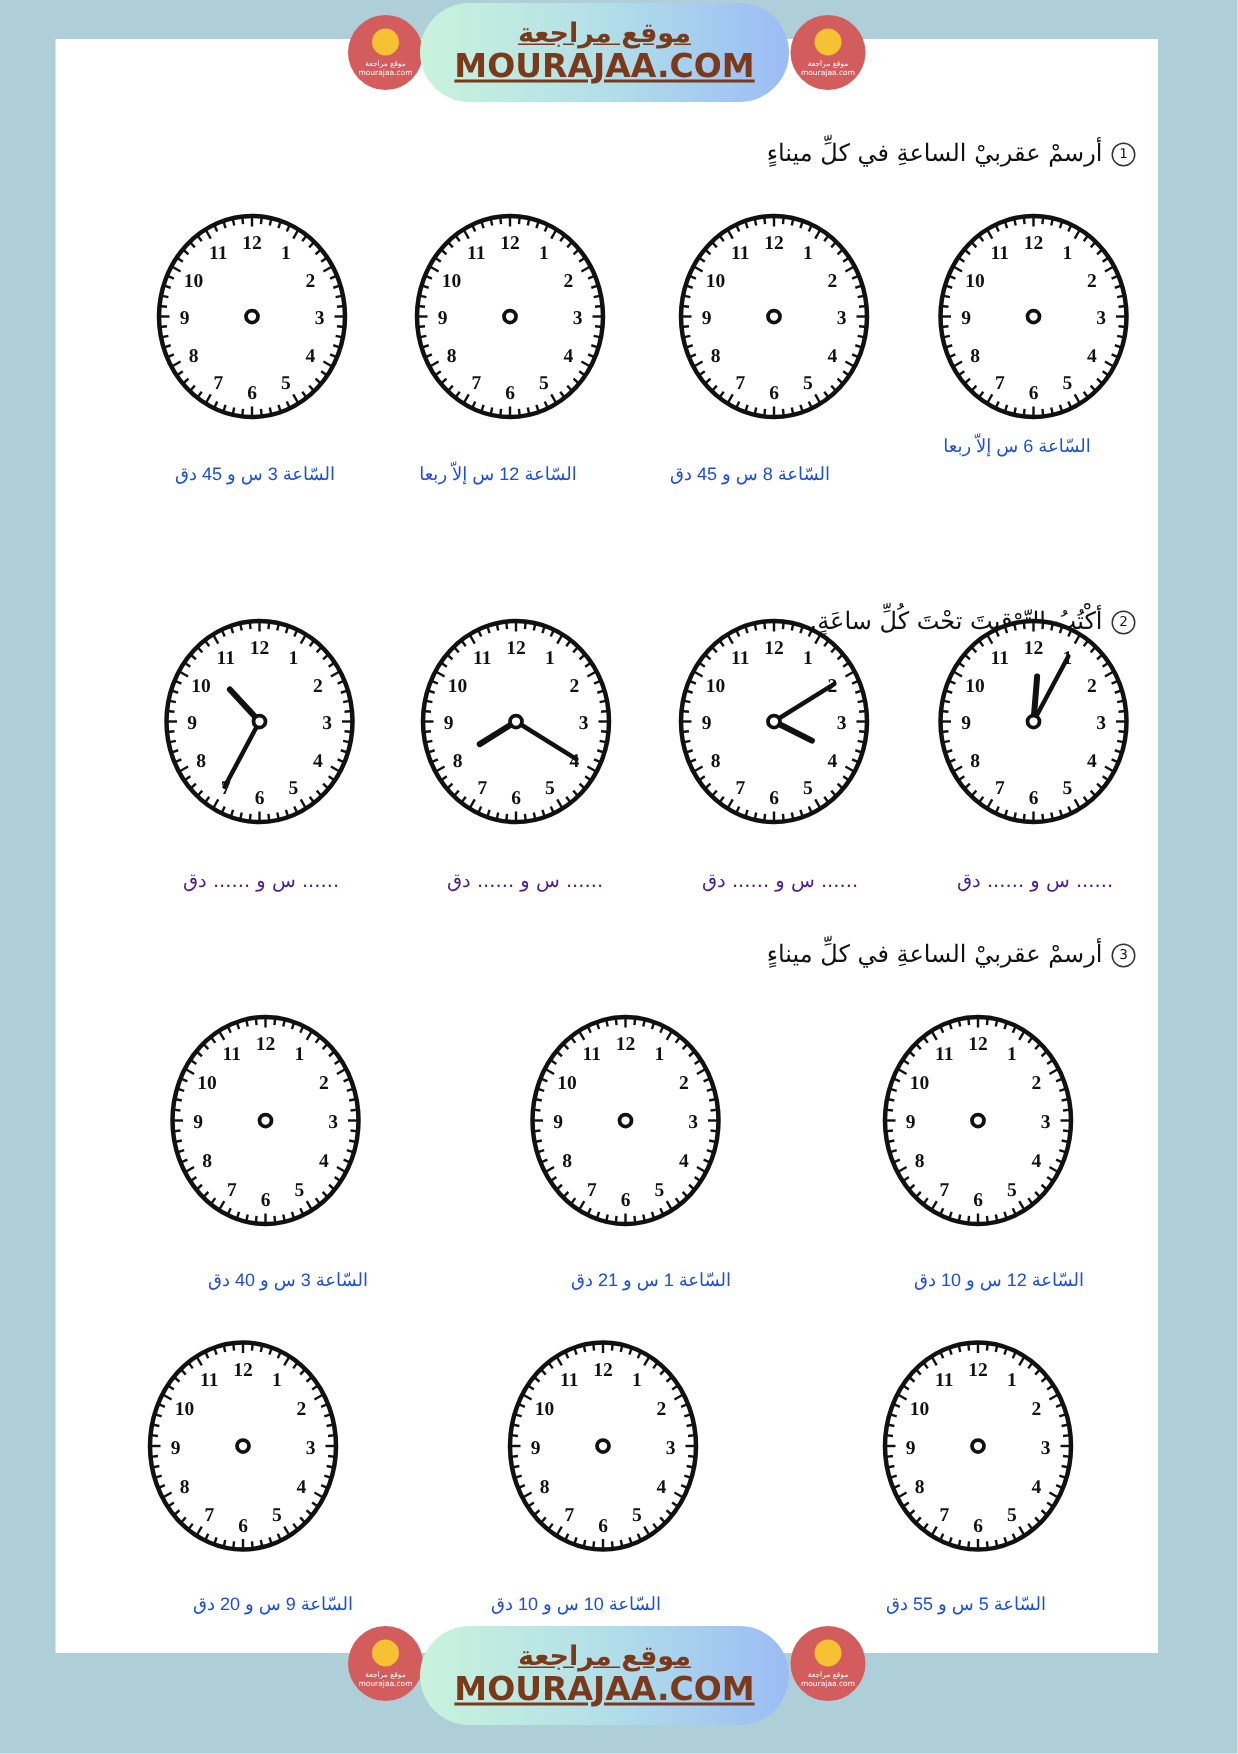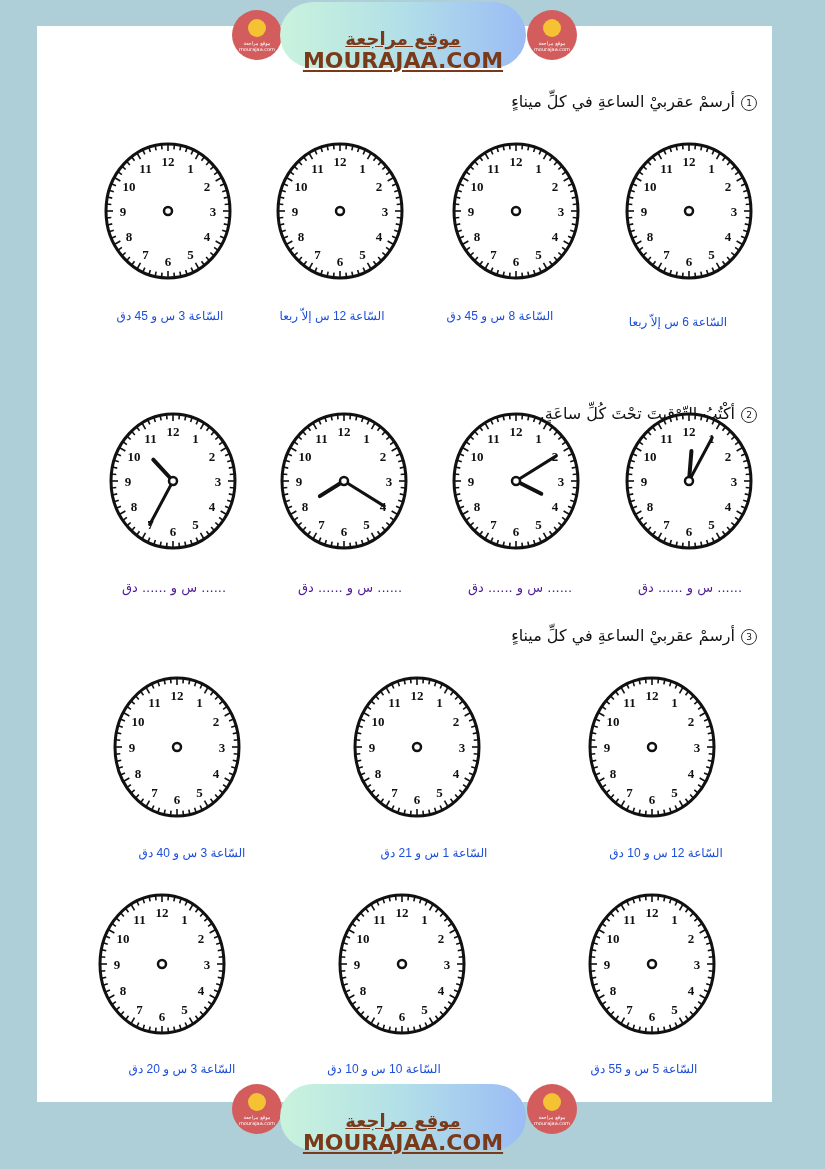--- a/index.html
+++ b/index.html
@@ -1,19 +1,19 @@
 <!DOCTYPE html>
 <html><head>
 <meta charset="utf-8">
 <style>
   html,body{margin:0;padding:0;}
   body{width:825px;height:1169px;position:relative;overflow:hidden;background:#aecfd8;font-family:"DejaVu Sans",sans-serif;}
   .page{position:absolute;left:37px;top:26px;width:735px;height:1076px;background:#fff;}
   .banner{position:absolute;left:280px;width:246px;height:66px;border-radius:33px;background:linear-gradient(90deg,#c9f3dc 0%,#b2dfe8 50%,#9bbcf5 100%);text-align:center;color:#7a3a1a;font-weight:bold;}
-  .banner .ar{font-size:18px;line-height:22px;margin-top:26px;text-decoration:underline;font-family:"DejaVu Sans",sans-serif;direction:rtl;}
+  .banner .ar{font-size:18px;line-height:22px;margin-top:10px;text-decoration:underline;font-family:"DejaVu Sans",sans-serif;direction:rtl;}
   .banner .en{font-size:22px;line-height:22px;text-decoration:underline;font-family:"DejaVu Sans",sans-serif;}
   .badge{position:absolute;width:50px;height:50px;border-radius:50%;background:#d35c5d;}
   .badge .logo{position:absolute;left:16px;top:9px;width:18px;height:18px;border-radius:50%;background:#f4c233;}
   .badge .txt{position:absolute;left:0;right:0;top:30px;font-size:5px;color:#fff;text-align:center;line-height:6px;}
   .heading{position:absolute;font-family:"DejaVu Sans",sans-serif;font-size:16px;direction:rtl;color:#111;white-space:nowrap;}
   .heading .num{display:inline-block;width:14px;height:14px;border:1.5px solid #333;border-radius:50%;font-size:9px;text-align:center;line-height:14px;margin-left:6px;vertical-align:middle;}
   .caption{position:absolute;font-family:Liberation Sans, sans-serif;font-size:12px;direction:rtl;color:#1d4ed8;white-space:nowrap;transform:translateX(-50%);}
   .blank{position:absolute;font-family:"DejaVu Sans",sans-serif;font-size:13px;direction:rtl;color:#4c1d95;white-space:nowrap;transform:translateX(-50%);}
   svg.clock{position:absolute;overflow:visible;}
 </style>
@@ -32,36 +32,36 @@
 </div>
 <div class="badge" style="left:527px;top:10px;">
     <div class="logo"></div>
     <div class="txt">موقع مراجعة mourajaa.com</div>
   </div>
 
 <div class="heading" style="right:68px;top:92px;"><span class="num">1</span><span>أرسمْ عقربيْ الساعةِ في كلِّ ميناءٍ</span></div>
 <div class="heading" style="right:68px;top:361px;margin-top:43px;"><span class="num">2</span><span>أكْتُبُ التّوْقِيتَ تحْتَ كُلِّ ساعَةٍ.</span></div>
 <div class="heading" style="right:68px;top:626px;"><span class="num">3</span><span>أرسمْ عقربيْ الساعةِ في كلِّ ميناءٍ</span></div>
 
-<div class="caption" style="left:678px;top:315px;">السّاعة 6 س إلاّ ربعا</div>
+<div class="caption" style="left:678px;top:290px;">السّاعة 6 س إلاّ ربعا</div>
 <div class="caption" style="left:500px;top:309px;">السّاعة 8 س و 45 دق</div>
 <div class="caption" style="left:332px;top:309px;">السّاعة 12 س إلاّ ربعا</div>
 <div class="caption" style="left:170px;top:309px;">السّاعة 3 س و 45 دق</div>
 
 <div class="blank" style="left:690px;top:580px;">...... س و ...... دق</div>
 <div class="blank" style="left:520px;top:580px;">...... س و ...... دق</div>
 <div class="blank" style="left:350px;top:580px;">...... س و ...... دق</div>
 <div class="blank" style="left:174px;top:580px;">...... س و ...... دق</div>
 
 <div class="caption" style="left:666px;top:846px;">السّاعة 12 س و 10 دق</div>
 <div class="caption" style="left:434px;top:846px;">السّاعة 1 س و 21 دق</div>
 <div class="caption" style="left:192px;top:846px;">السّاعة 3 س و 40 دق</div>
 <div class="caption" style="left:644px;top:1062px;">السّاعة 5 س و 55 دق</div>
 <div class="caption" style="left:384px;top:1062px;">السّاعة 10 س و 10 دق</div>
-<div class="caption" style="left:182px;top:1062px;">السّاعة 3 س و 20 دق</div>
+<div class="caption" style="left:182px;top:1062px;">السّاعة 9 س و 20 دق</div>
 
 <div id="clocks">
     <svg class="clock" width="136" height="146" style="left: 621px; top: 138px;">
       <ellipse cx="68" cy="73" rx="62" ry="67" fill="#fff" stroke="#111" stroke-width="3"></ellipse>
       <line x1="68" y1="6" x2="68" y2="13" stroke="#111" stroke-width="1.6"></line>
       <line x1="74.48076472259451" y1="6.3670330103256845" x2="73.95812240625625" y2="11.339642487167055" stroke="#111" stroke-width="1.6"></line>
       <line x1="80.89052483070108" y1="7.464110750835019" x2="79.85096637661228" y2="12.354848754504047" stroke="#111" stroke-width="1.6"></line>
       <line x1="87.15905365124674" y1="9.279213408224713" x2="85.613968679372" y2="14.034495989700481" stroke="#111" stroke-width="1.6"></line>
       <line x1="93.2176718706996" y1="11.792454337945742" x2="91.1839886553206" y2="16.36018162615875" stroke="#111" stroke-width="1.6"></line>
       <line x1="99" y1="14.976297946442607" x2="95.5" y2="21.03847577293368" stroke="#111" stroke-width="1.6"></line>

